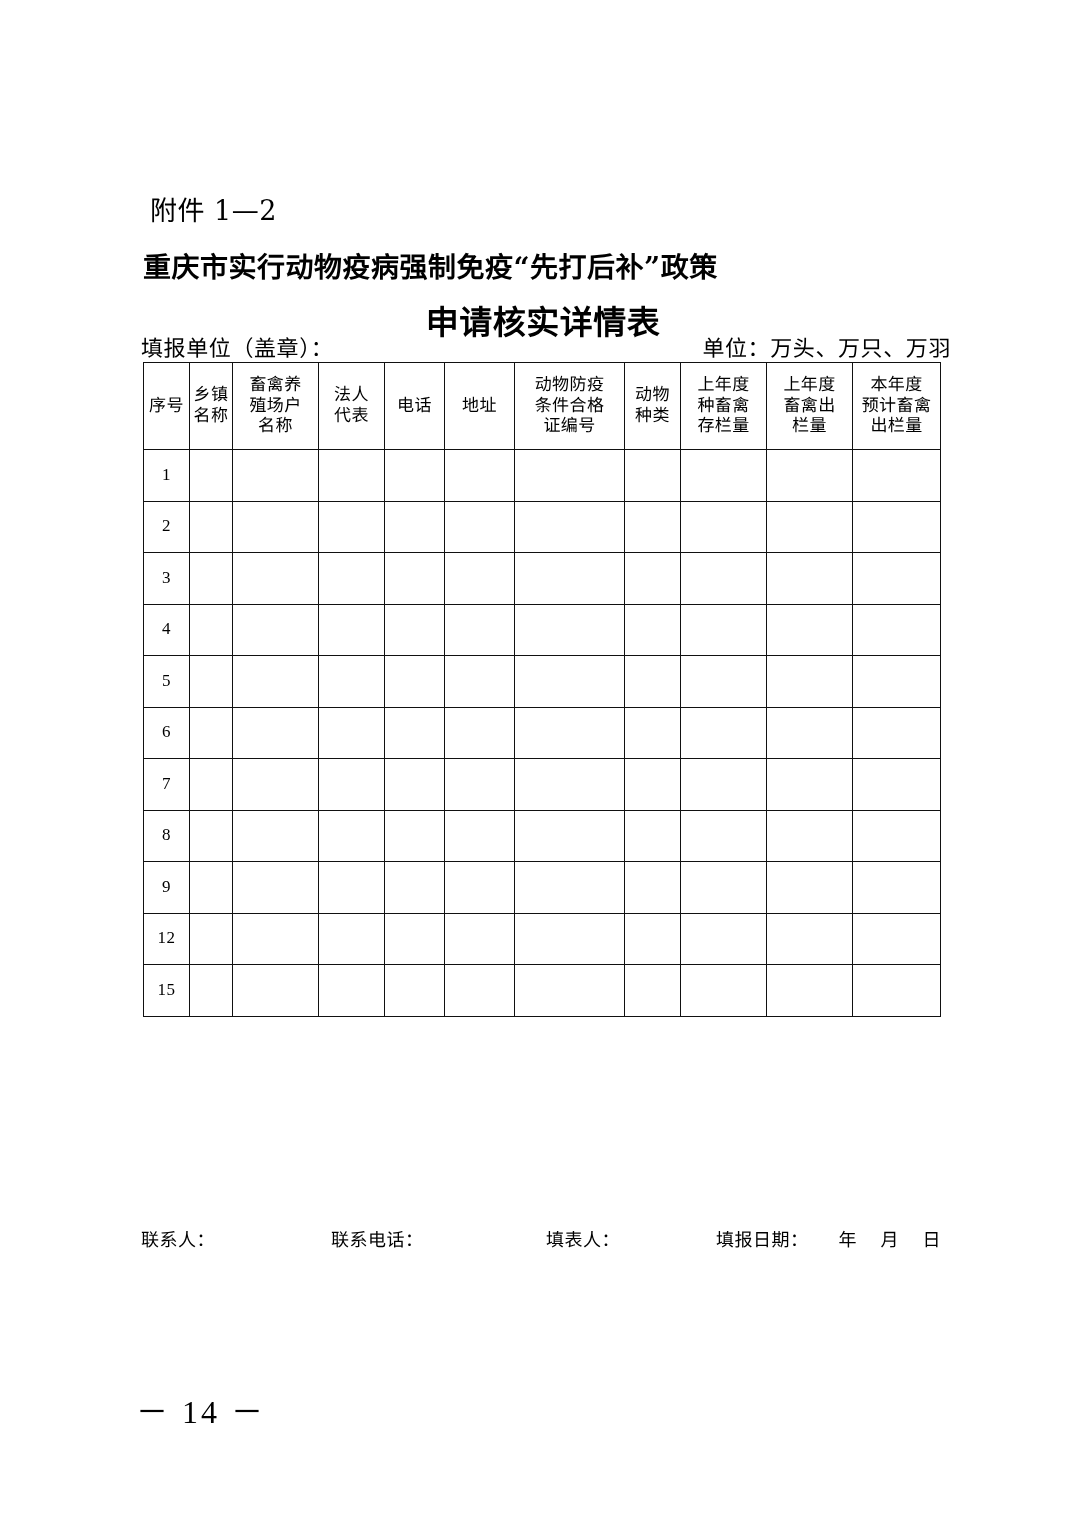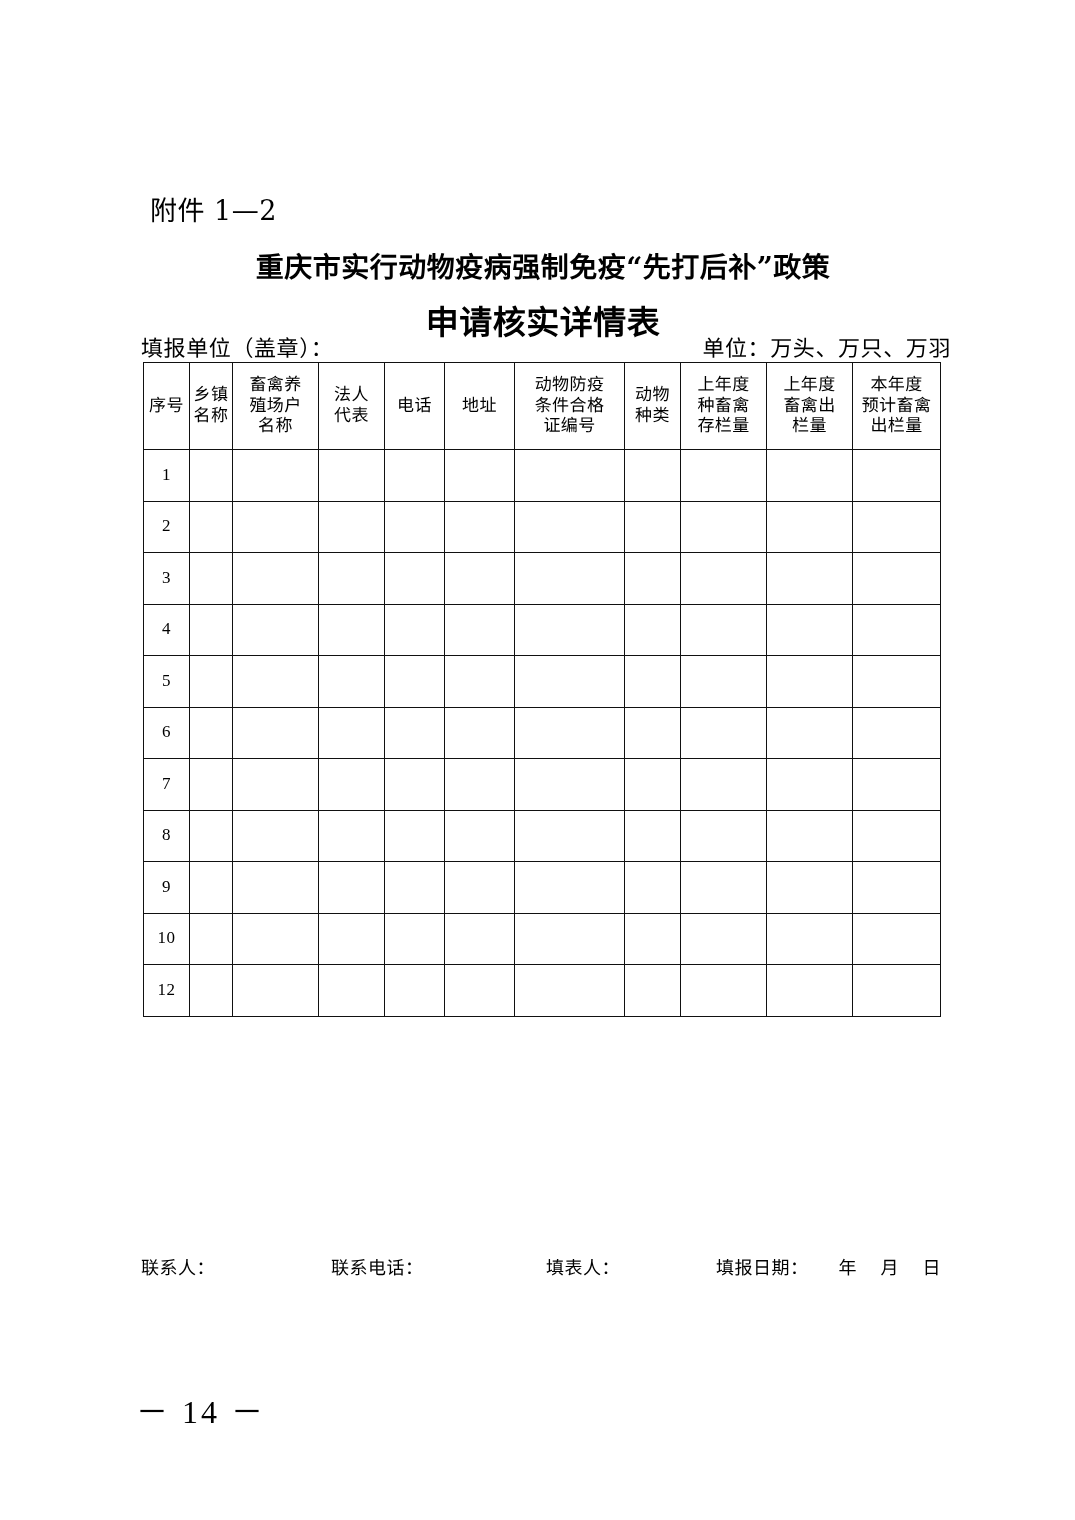--- a/index.html
+++ b/index.html
@@ -37,21 +37,21 @@
     font-family: "DejaVu Serif", "Liberation Serif", serif;
     margin-left: 14px;
   }
 
   
   .doc-title-1 {
     position: absolute;
     left: 143px;
     top: 245px;
     width: 800px;
-    text-align: center;
+    text-align: left;
     font-size: 28px;
     font-weight: bold;
     letter-spacing: 0.5px;
     white-space: nowrap;
     font-family: "DejaVu Serif", "Liberation Serif", serif;
   }
   .doc-title-2 {
     position: absolute;
     left: 143px;
     top: 296px;
@@ -114,21 +114,21 @@
     left: 141px;
     top: 1225px;
     width: 800px;
     font-size: 18px;
     white-space: nowrap;
     letter-spacing: 0.5px;
   }
   .footer-contacts span.fc {
     display: inline-block;
   }
-  .fc-name   { width: 190px; margin-top: 28px; }
+  .fc-name   { width: 190px; }
   .fc-phone  { width: 215px; }
   .fc-filler { width: 170px; }
   .fc-date   { }
   .fc-ymd    { margin-left: 30px; letter-spacing: 24px; }
 
   .footer-note {
     position: absolute;
     left: 141px;
     top: 1258px;
     width: 805px;
@@ -340,34 +340,34 @@
           <td></td>
           <td></td>
           <td></td>
           <td></td>
           <td></td>
           <td></td>
           <td></td>
           <td></td>
         </tr>
         <tr>
-          <td class="idx">10</td>
-          <td></td>
-          <td></td>
-          <td></td>
-          <td></td>
-          <td></td>
-          <td></td>
-          <td></td>
-          <td></td>
-          <td></td>
-          <td></td>
-        </tr>
-        <tr>
           <td class="idx">12</td>
+          <td></td>
+          <td></td>
+          <td></td>
+          <td></td>
+          <td></td>
+          <td></td>
+          <td></td>
+          <td></td>
+          <td></td>
+          <td></td>
+        </tr>
+        <tr>
+          <td class="idx">15</td>
           <td></td>
           <td></td>
           <td></td>
           <td></td>
           <td></td>
           <td></td>
           <td></td>
           <td></td>
           <td></td>
           <td></td>

